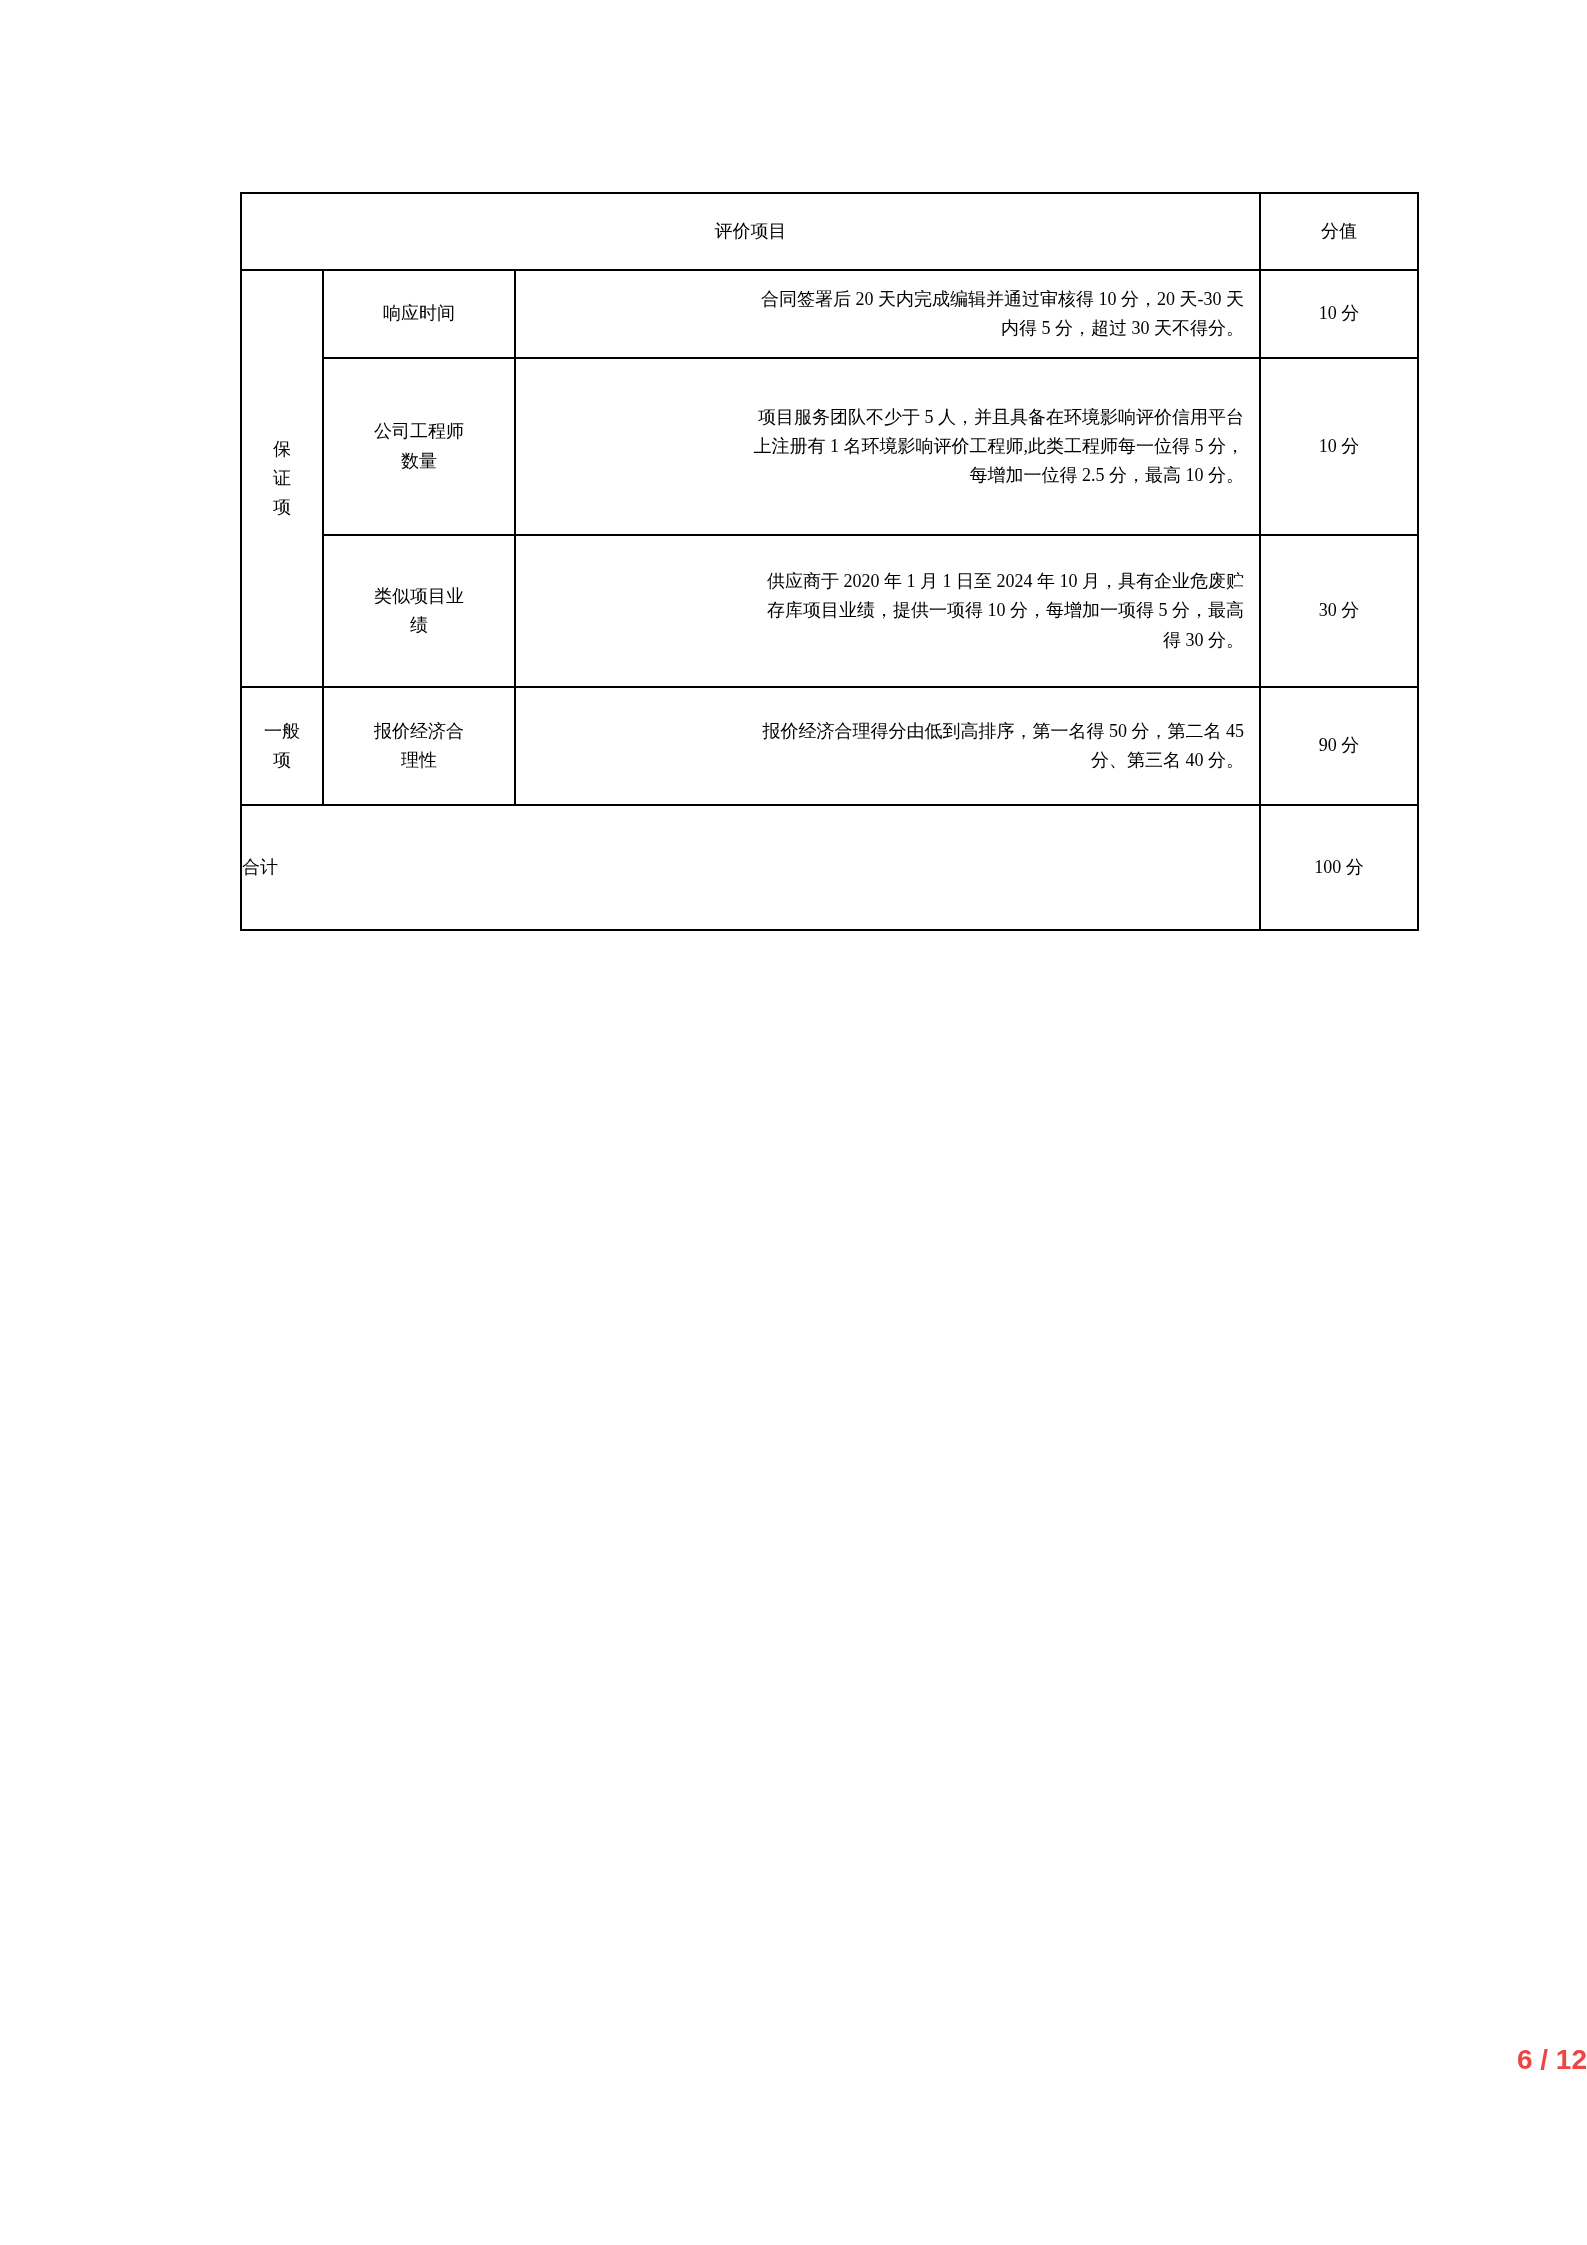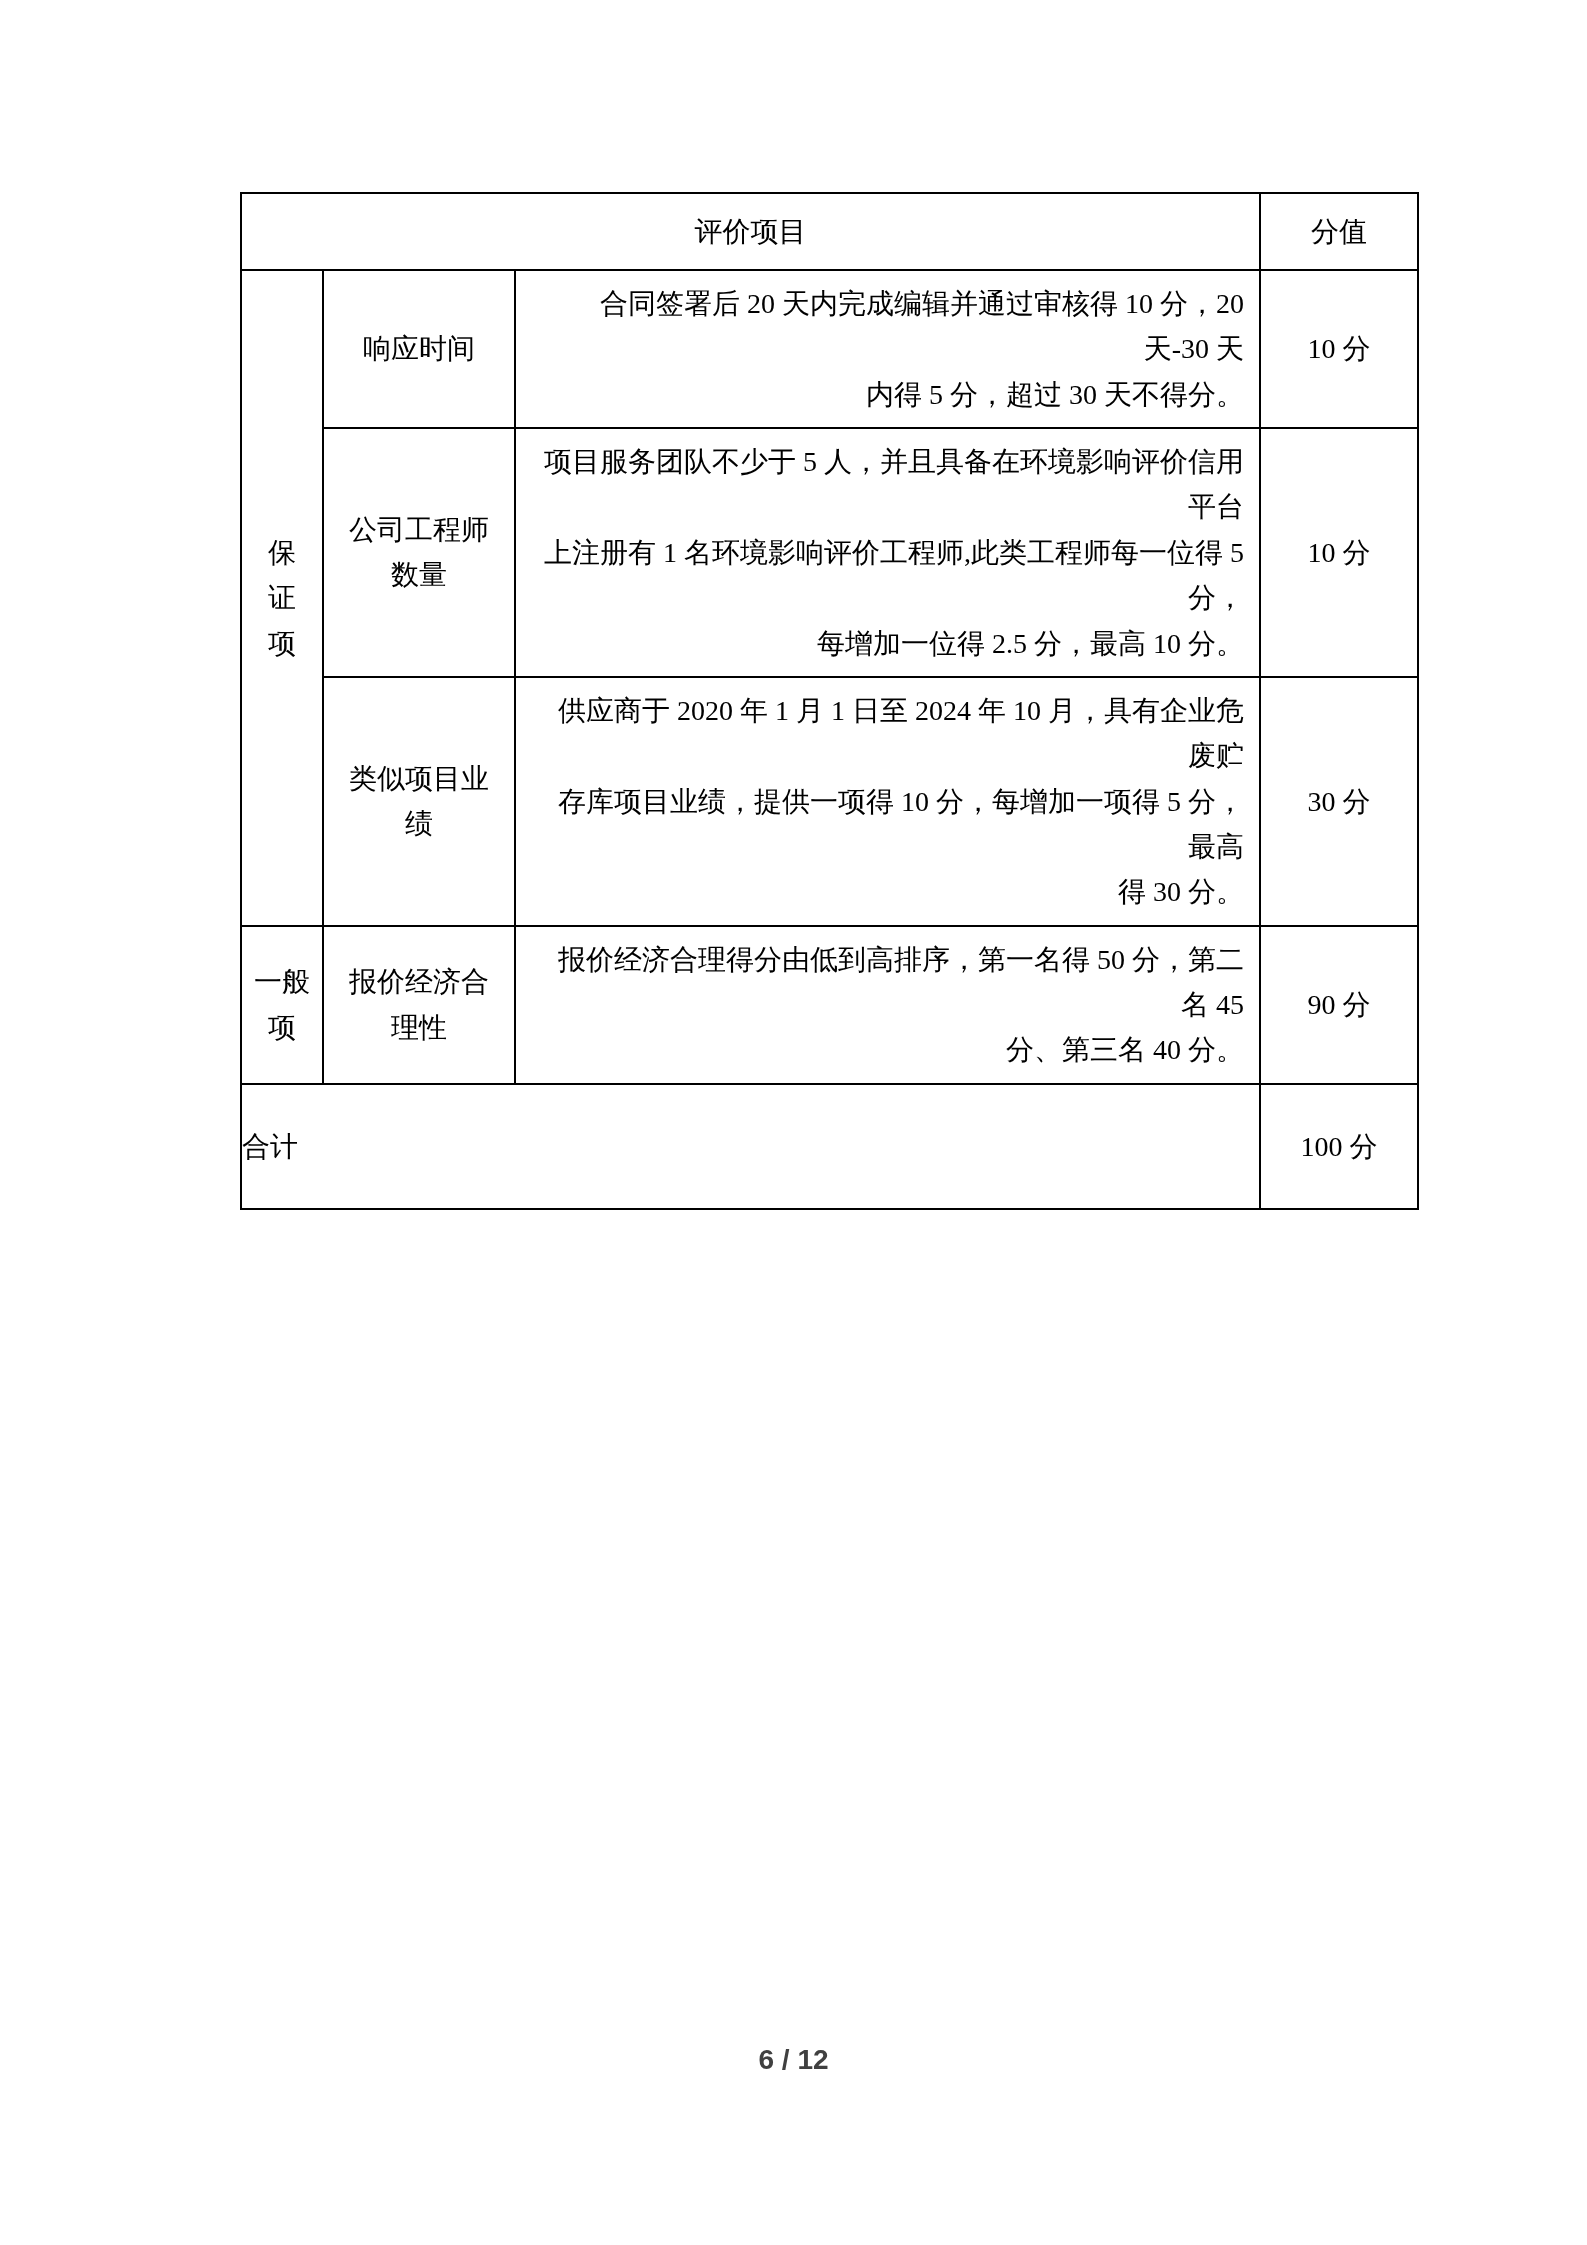--- a/index.html
+++ b/index.html
@@ -21,21 +21,21 @@
     position: absolute;
     left: 240px;
     top: 192px;
     width: 1177px;
     border-collapse: collapse;
     table-layout: fixed;
   }
   table.eval td {
     border: 2px solid #000000;
     vertical-align: middle;
-    font-size: 28px;
+    font-size: 18px;
     line-height: 1.62;
     color: #000000;
   }
   .h-header  { height: 77px; }
   .h-r1      { height: 88px; }
   .h-r2      { height: 177px; }
   .h-r3      { height: 152px; }
   .h-r4      { height: 118px; }
   .h-total   { height: 125px; }
 
@@ -44,25 +44,25 @@
   td.c-name   { text-align: center; white-space: pre-line; padding: 6px 8px; }
   td.c-desc   { text-align: right;  white-space: pre-line; padding: 10px 15px; }
   td.c-score  { text-align: center; }
   td.c-total  { text-align: left; }
 
   .footer {
     position: absolute;
     top: 2044px;
     left: 0;
     width: 100%;
-    text-align: center;
+    text-align: right;
     font-family: "Liberation Sans", "DejaVu Sans", sans-serif;
     font-size: 28px;
     font-weight: 600;
-    color: #404040;
+    color: #ef4444;
   }
 </style>
 </head>
 <body>
 
 <div class="page">
 
   <table class="eval">
     <colgroup>
       <col style="width:82px">

